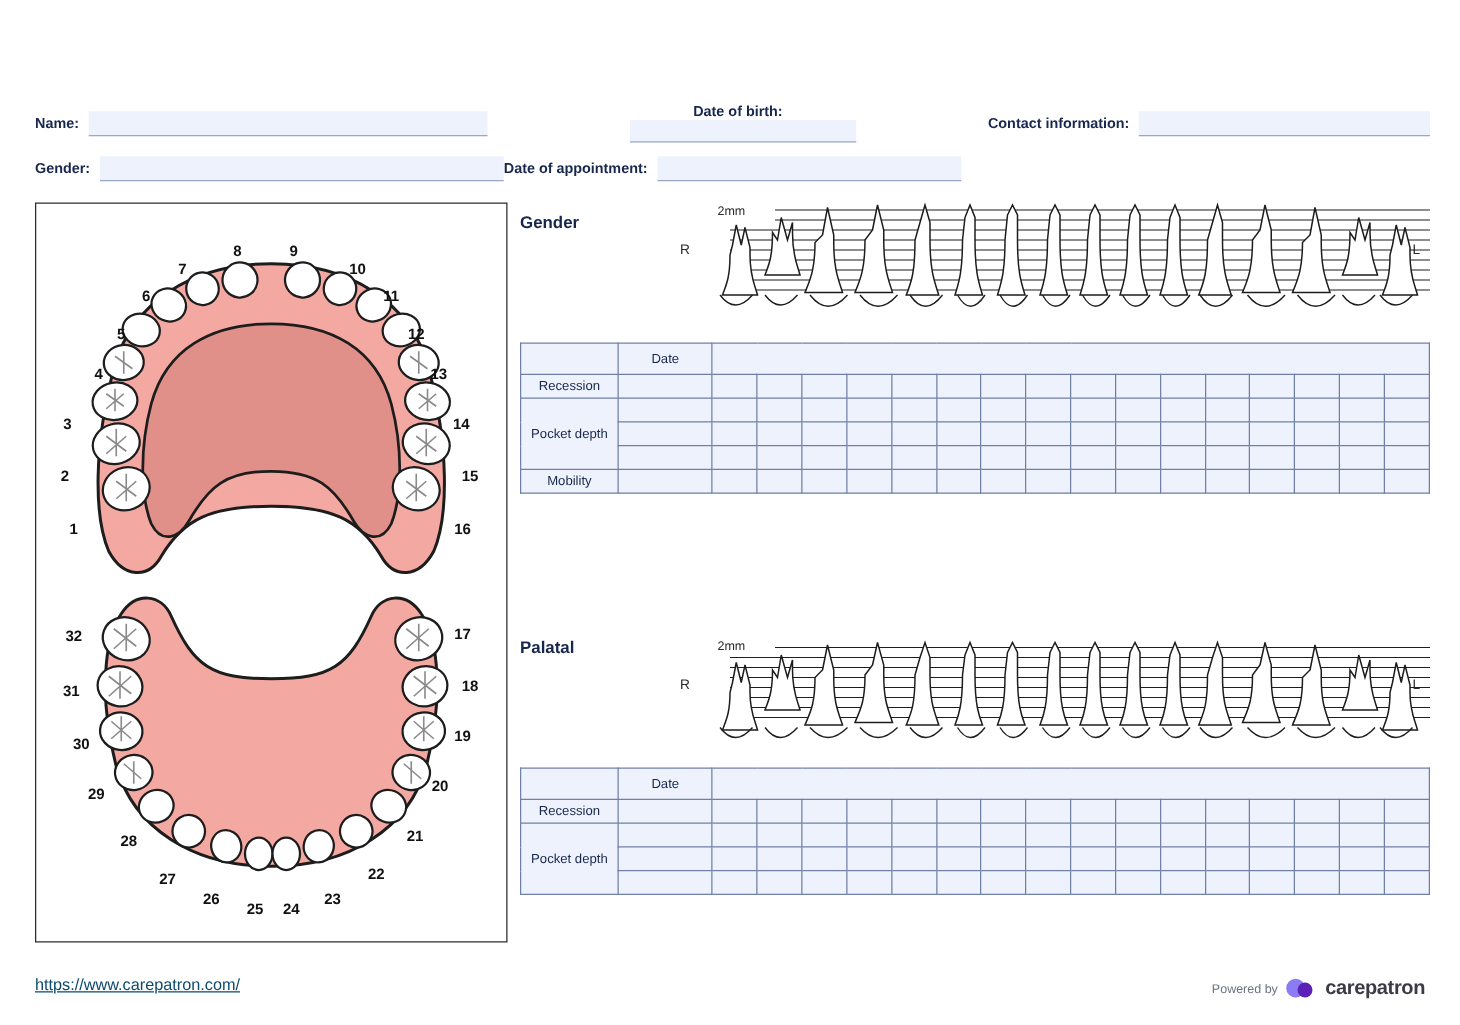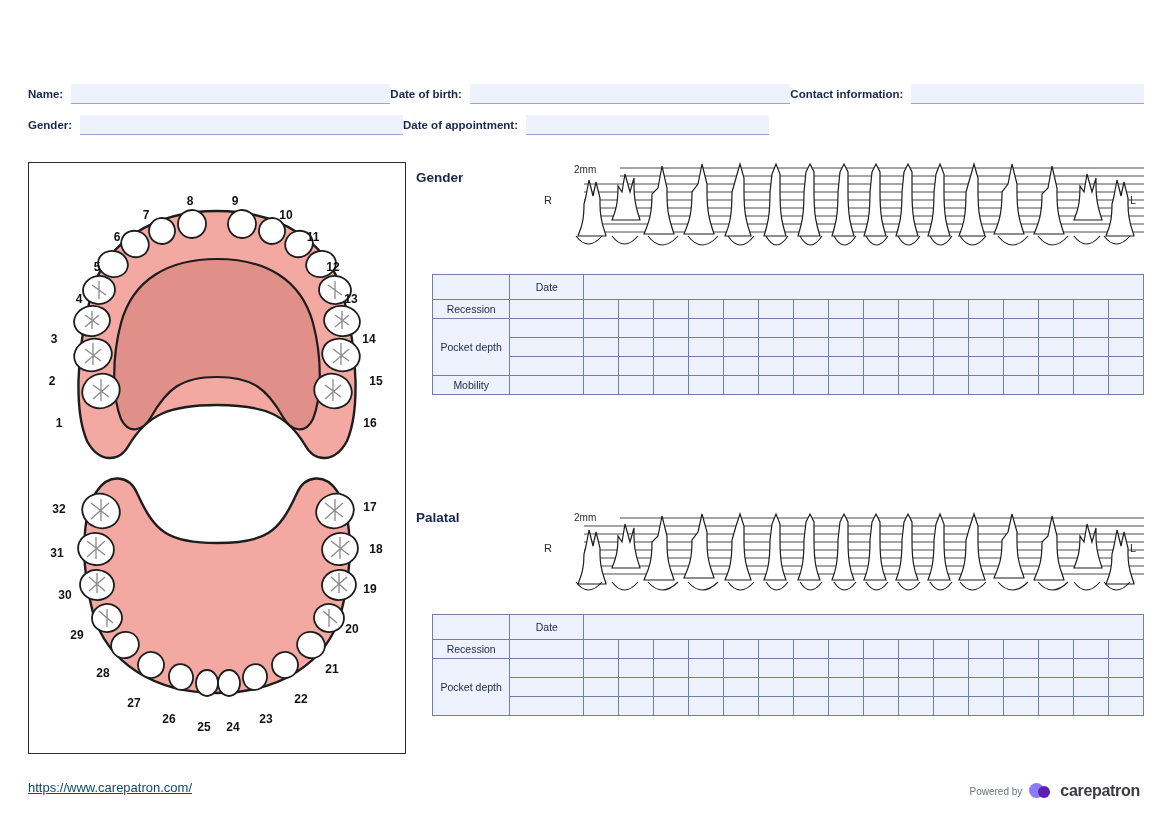--- a/index.html
+++ b/index.html
@@ -19,21 +19,21 @@
     text-align:center;
     font-size:25px;font-weight:bold;color:#17274d;
     letter-spacing:.2px;
   }
 
   
   .fields{position:absolute;top:84px;left:28px;width:1116px;}
   .field-row{display:flex;gap:0;margin-bottom:11px;}
   .field-col{display:flex;align-items:center;}
   .field-col.c1{width:375px;}
-  .field-col.c2{width:414px;}
+  .field-col.c2{width:414px;flex-direction:column;}
   .field-col.c3{width:366px;}
   .field-label{
     font-size:11.5px;font-weight:bold;color:#17274d;white-space:nowrap;
   }
   .field-input{
     flex:1;height:17px;margin-left:8px;
     background:#eef2fd;border:0;border-bottom:1px solid #9aa8c7;
   }
 
   
@@ -55,21 +55,21 @@
   .mm-label{
     position:absolute;font-size:10px;color:#2b2b2b;
   }
   .side-label{
     position:absolute;font-size:11px;color:#2b2b2b;
   }
   .tooth-strip{position:absolute;left:146px;top:0;width:582px;height:108px;}
   .tooth-strip svg{display:block;}
 
   
-  .grid-wrap{position:absolute;left:16px;}
+  .grid-wrap{position:absolute;left:0;}
   table.grid{border-collapse:collapse;table-layout:fixed;}
   table.grid td, table.grid th{
     border:1px solid #6f7fa5;
     background:#eef2fd;
     padding:0;margin:0;
     font-size:10.5px;font-weight:normal;color:#17274d;
     text-align:center;vertical-align:middle;
   }
   td.rowlabel{
     width:78px;background:#ffffff;border:1px solid #6f7fa5;

